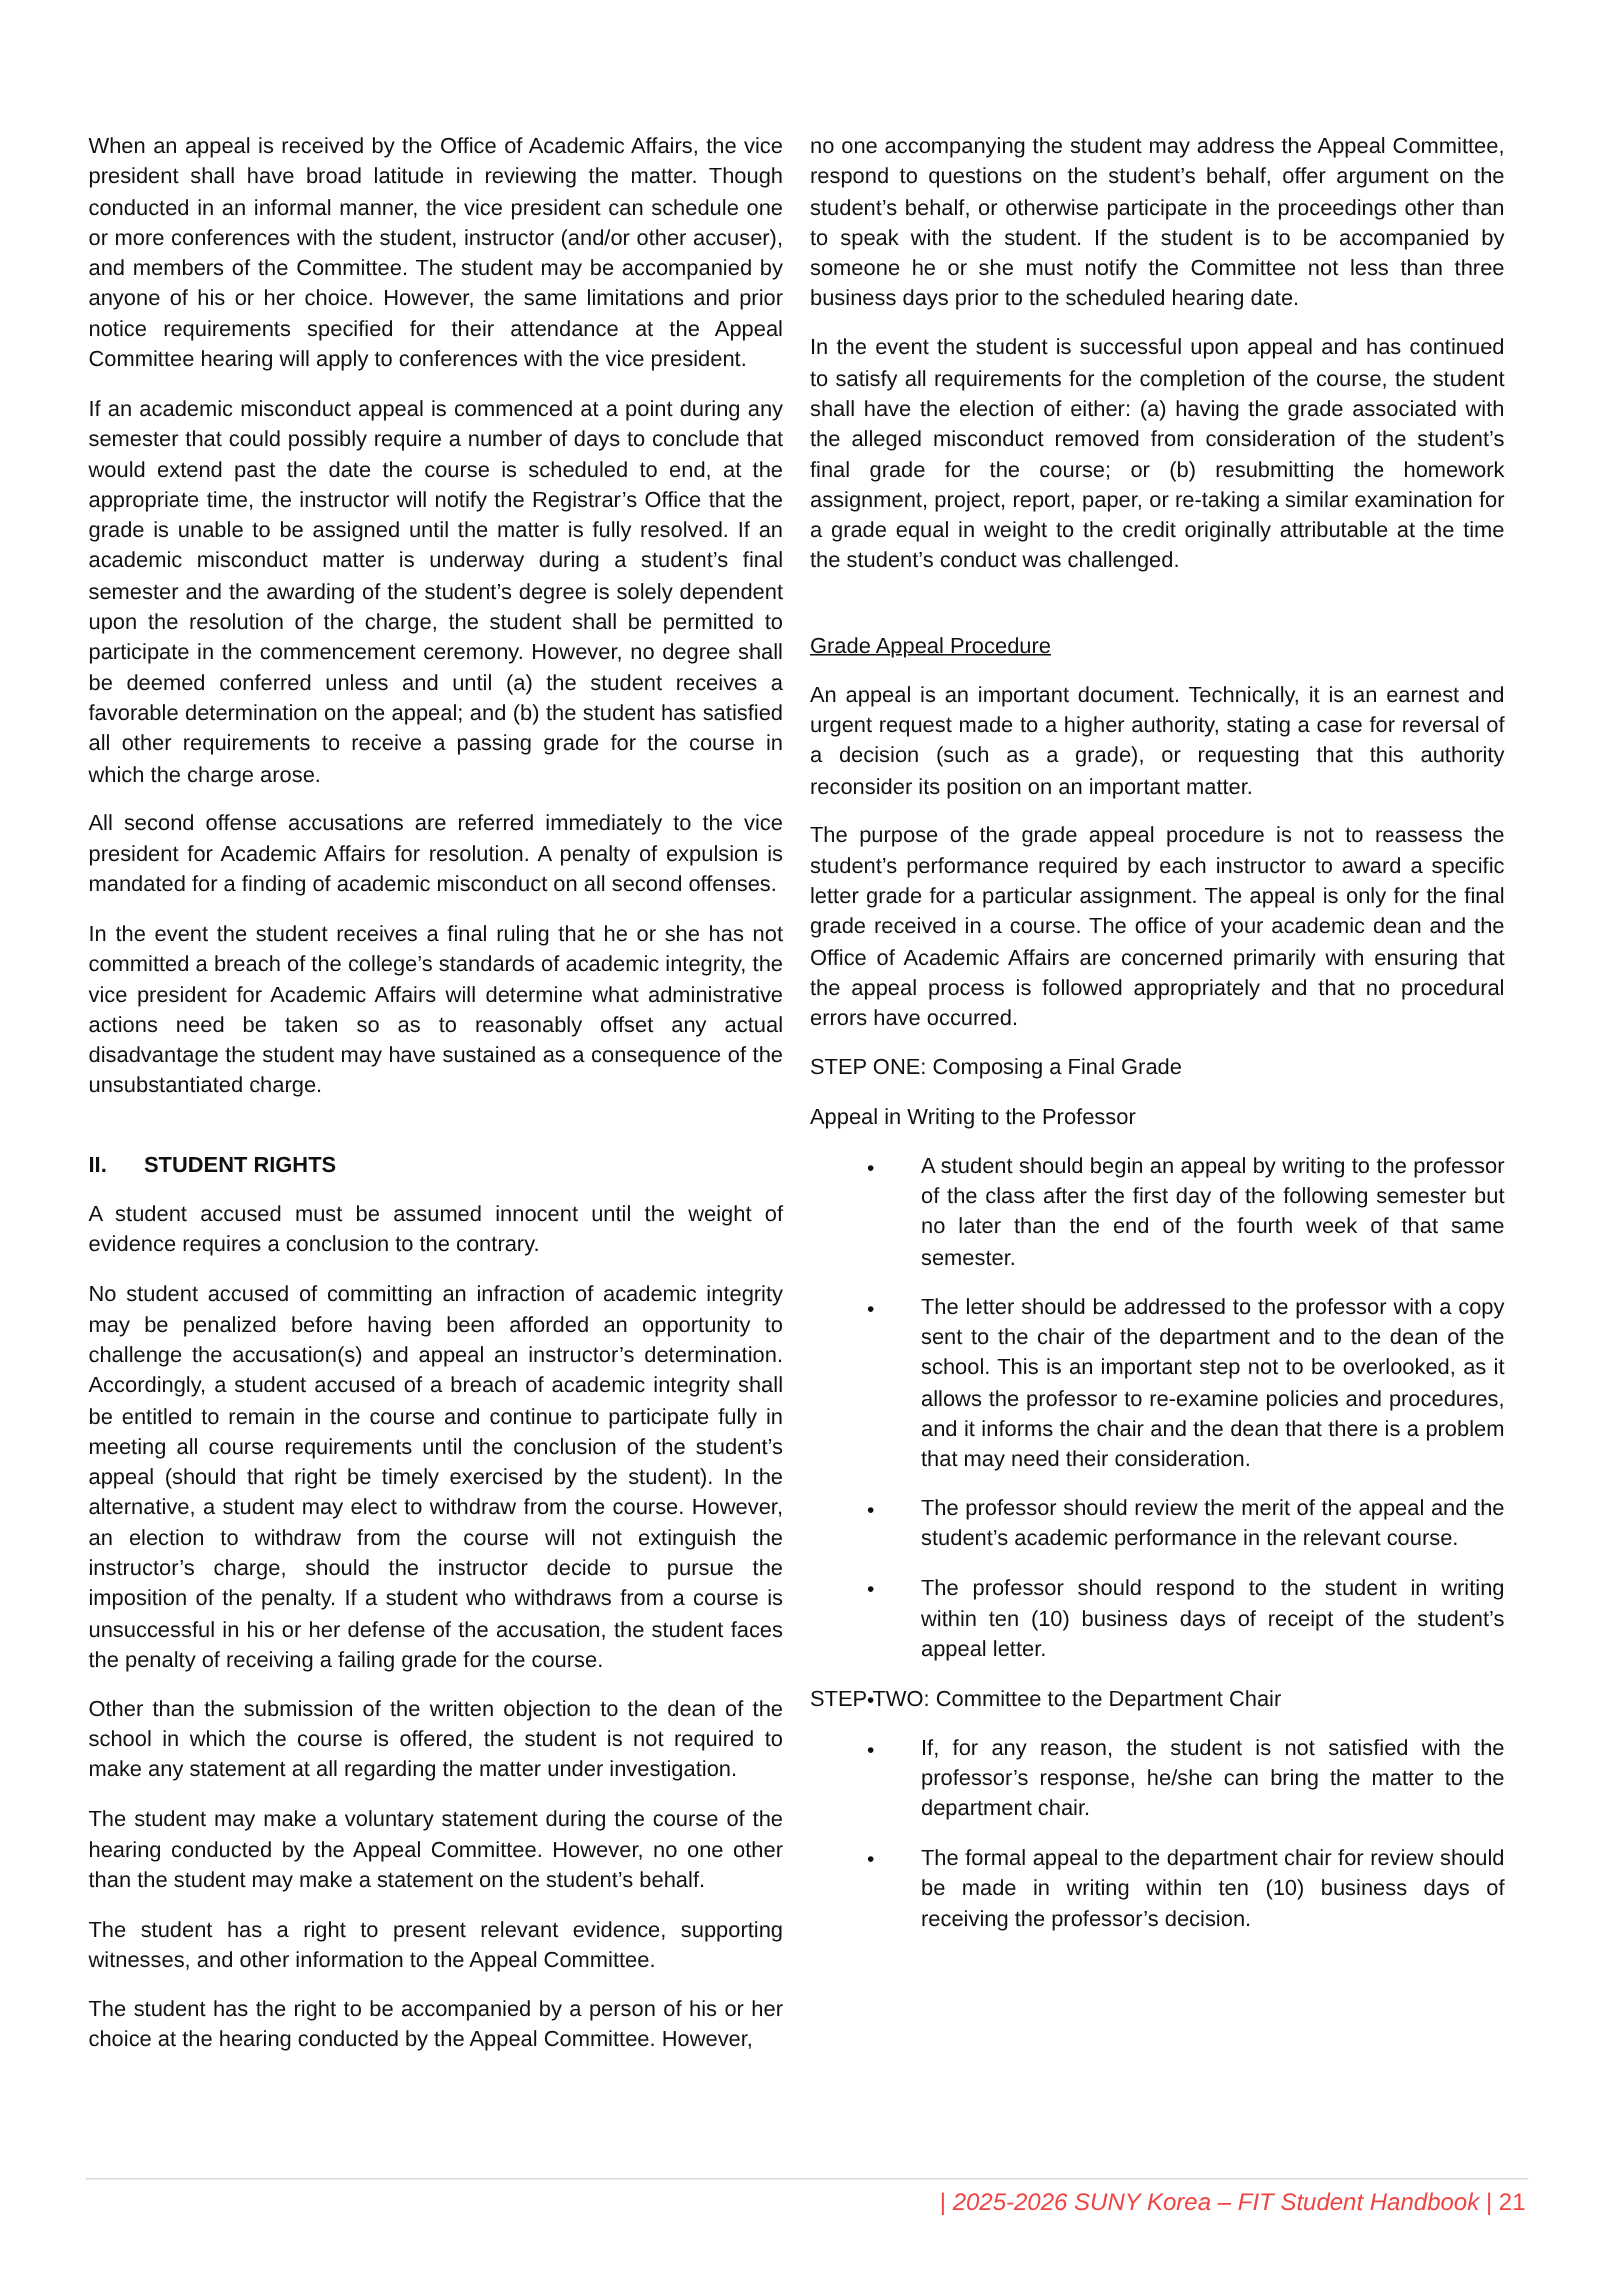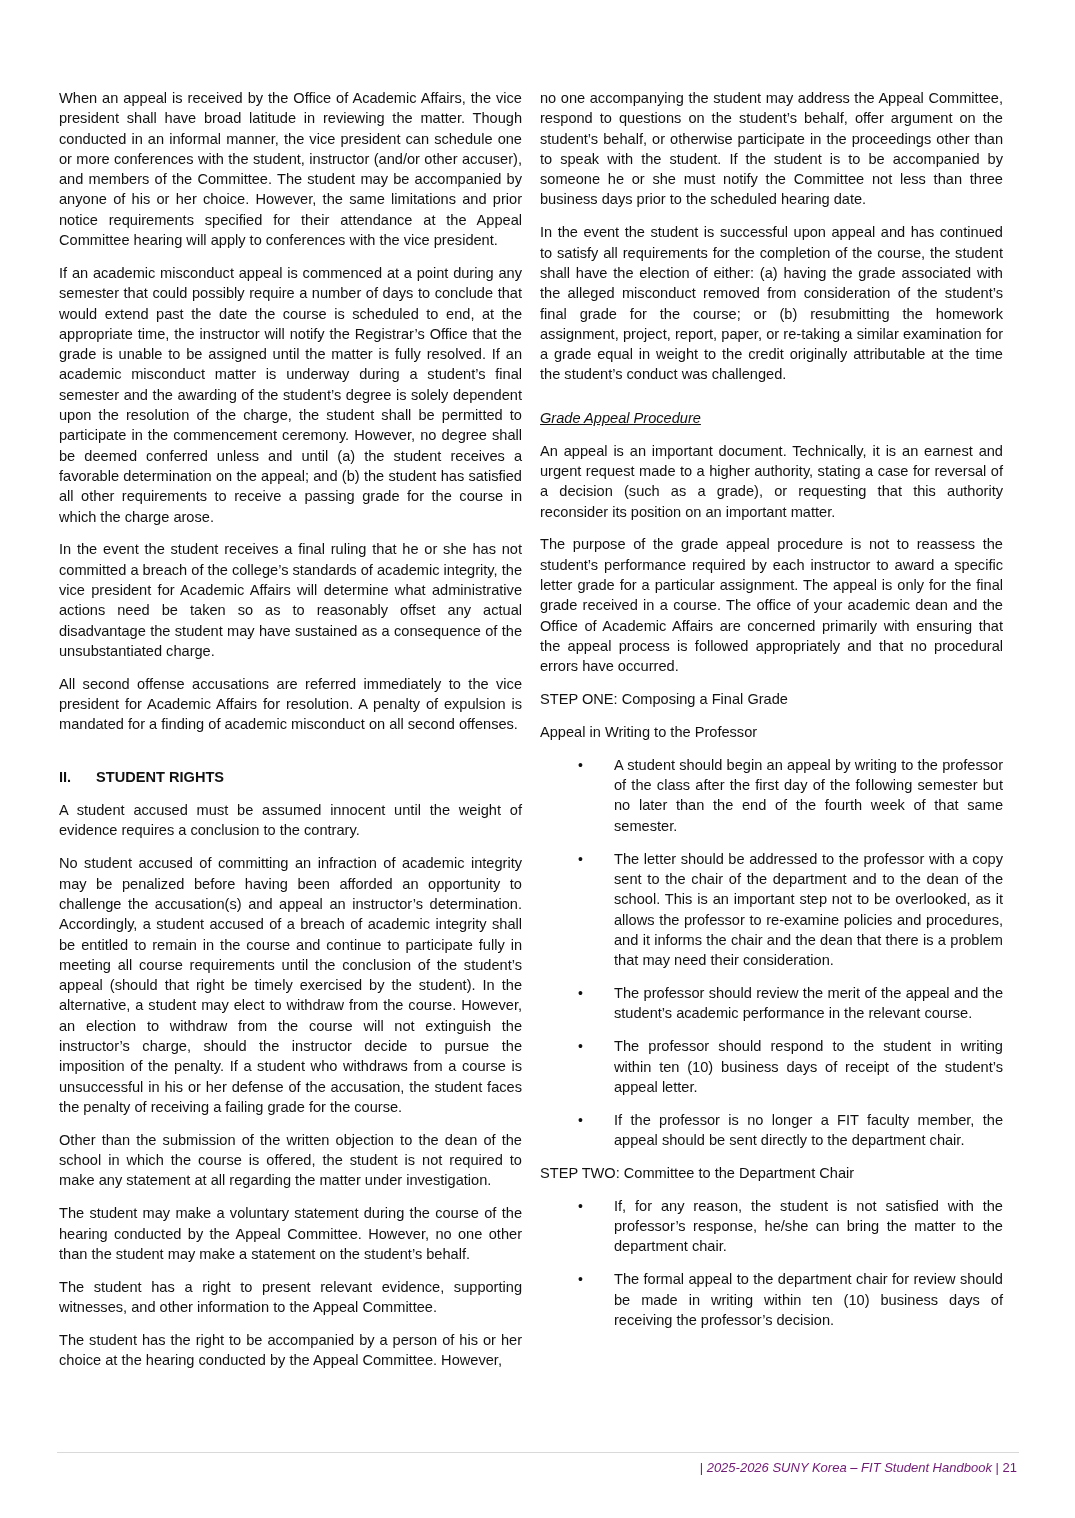--- a/index.html
+++ b/index.html
@@ -4,37 +4,37 @@
   <style>
     html, body { margin: 0; padding: 0; background: #ffffff; }
     body { width: 1075px; height: 1518px; position: relative; overflow: hidden;
       font-family: "Liberation Sans", sans-serif; color: #111; }
     .col { position: absolute; top: 88px; font-size: 14.6px; line-height: 20.3px; }
     .col-left { left: 59px; width: 463px; }
     .col-right { left: 540px; width: 463px; }
     p { margin: 0 0 12.6px 0; text-align: justify; text-align-last: left; }
     .heading-num { font-weight: bold; margin: 0 0 12.6px 0; }
     .heading-num .num { display: inline-block; width: 37px; margin-top: 20px; }
-    .underline { text-decoration: underline; margin-top: 23px; font-style: italic; }
+    .underline { text-decoration: underline; margin-top: 36px; }
     .step b { font-weight: normal; }
     ul.bullets { list-style: none; margin: 0; padding: 0; }
     ul.bullets li { position: relative; padding-left: 74px; margin: 0 0 12.6px 0; text-align: justify; text-align-last: left; }
     ul.bullets li .bullet { position: absolute; left: 38px; top: 0; font-size: 14px; }
     .footer-rule { position: absolute; left: 57px; top: 1452px; width: 962px; height: 1px; background: #d9d9d9; }
-    .footer { position: absolute; right: 58px; top: 1460px; font-style: italic; font-size: 13px; color: #701a75; }
+    .footer { position: absolute; right: 58px; top: 1460px; font-style: italic; font-size: 16px; color: #ef4444; }
     .footer .pipe { font-style: normal; }
   </style>
 </head>
 <body>
 
 <div class="col col-left">
   <p>When an appeal is received by the Office of Academic Affairs, the vice president shall have broad latitude in reviewing the matter. Though conducted in an informal manner, the vice president can schedule one or more conferences with the student, instructor (and/or other accuser), and members of the Committee. The student may be accompanied by anyone of his or her choice. However, the same limitations and prior notice requirements specified for their attendance at the Appeal Committee hearing will apply to conferences with the vice president.</p>
   <p>If an academic misconduct appeal is commenced at a point during any semester that could possibly require a number of days to conclude that would extend past the date the course is scheduled to end, at the appropriate time, the instructor will notify the Registrar’s Office that the grade is unable to be assigned until the matter is fully resolved. If an academic misconduct matter is underway during a student’s final semester and the awarding of the student’s degree is solely dependent upon the resolution of the charge, the student shall be permitted to participate in the commencement ceremony. However, no degree shall be deemed conferred unless and until (a) the student receives a favorable determination on the appeal; and (b) the student has satisfied all other requirements to receive a passing grade for the course in which the charge arose.</p>
+  <p>All second offense accusations are referred immediately to the vice president for Academic Affairs for resolution. A penalty of expulsion is mandated for a finding of academic misconduct on all second offenses.</p>
   <p>In the event the student receives a final ruling that he or she has not committed a breach of the college’s standards of academic integrity, the vice president for Academic Affairs will determine what administrative actions need be taken so as to reasonably offset any actual disadvantage the student may have sustained as a consequence of the unsubstantiated charge.</p>
-  <p>All second offense accusations are referred immediately to the vice president for Academic Affairs for resolution. A penalty of expulsion is mandated for a finding of academic misconduct on all second offenses.</p>
   <div class="heading-num">
     <span class="num">II.</span><span>STUDENT RIGHTS</span>
   </div>
   <p>A student accused must be assumed innocent until the weight of evidence requires a conclusion to the contrary.</p>
   <p>No student accused of committing an infraction of academic integrity may be penalized before having been afforded an opportunity to challenge the accusation(s) and appeal an instructor’s determination. Accordingly, a student accused of a breach of academic integrity shall be entitled to remain in the course and continue to participate fully in meeting all course requirements until the conclusion of the student’s appeal (should that right be timely exercised by the student). In the alternative, a student may elect to withdraw from the course. However, an election to withdraw from the course will not extinguish the instructor’s charge, should the instructor decide to pursue the imposition of the penalty. If a student who withdraws from a course is unsuccessful in his or her defense of the accusation, the student faces the penalty of receiving a failing grade for the course.</p>
   <p>Other than the submission of the written objection to the dean of the school in which the course is offered, the student is not required to make any statement at all regarding the matter under investigation.</p>
   <p>The student may make a voluntary statement during the course of the hearing conducted by the Appeal Committee. However, no one other than the student may make a statement on the student’s behalf.</p>
   <p>The student has a right to present relevant evidence, supporting witnesses, and other information to the Appeal Committee.</p>
   <p>The student has the right to be accompanied by a person of his or her choice at the hearing conducted by the Appeal Committee. However,</p>
 </div>
@@ -45,21 +45,21 @@
   <p class="underline">Grade Appeal Procedure</p>
   <p>An appeal is an important document. Technically, it is an earnest and urgent request made to a higher authority, stating a case for reversal of a decision (such as a grade), or requesting that this authority reconsider its position on an important matter.</p>
   <p>The purpose of the grade appeal procedure is not to reassess the student’s performance required by each instructor to award a specific letter grade for a particular assignment. The appeal is only for the final grade received in a course. The office of your academic dean and the Office of Academic Affairs are concerned primarily with ensuring that the appeal process is followed appropriately and that no procedural errors have occurred.</p>
   <p class="step"><b>STEP ONE</b><span>: Composing a Final Grade</span></p>
   <p>Appeal in Writing to the Professor</p>
   <ul class="bullets">
     <li><span class="bullet">•</span><span>A student should begin an appeal by writing to the professor of the class after the first day of the following semester but no later than the end of the fourth week of that same semester.</span></li>
     <li><span class="bullet">•</span><span>The letter should be addressed to the professor with a copy sent to the chair of the department and to the dean of the school. This is an important step not to be overlooked, as it allows the professor to re-examine policies and procedures, and it informs the chair and the dean that there is a problem that may need their consideration.</span></li>
     <li><span class="bullet">•</span><span>The professor should review the merit of the appeal and the student’s academic performance in the relevant course.</span></li>
     <li><span class="bullet">•</span><span>The professor should respond to the student in writing within ten (10) business days of receipt of the student’s appeal letter.</span></li>
-    <li><span class="bullet">•</span><span>If the professor is no longer a FIT faculty member, the appeal should be sent directly to the department chair.</span></li>
+    <li><span class="bullet">•</span></li>
   </ul>
   <p class="step"><b>STEP TWO:</b><span> Committee to the Department Chair</span></p>
   <ul class="bullets">
     <li><span class="bullet">•</span><span>If, for any reason, the student is not satisfied with the professor’s response, he/she can bring the matter to the department chair.</span></li>
     <li><span class="bullet">•</span><span>The formal appeal to the department chair for review should be made in writing within ten (10) business days of receiving the professor’s decision.</span></li>
   </ul>
 </div>
 
 <div class="footer-rule"></div>
 <div class="footer">

